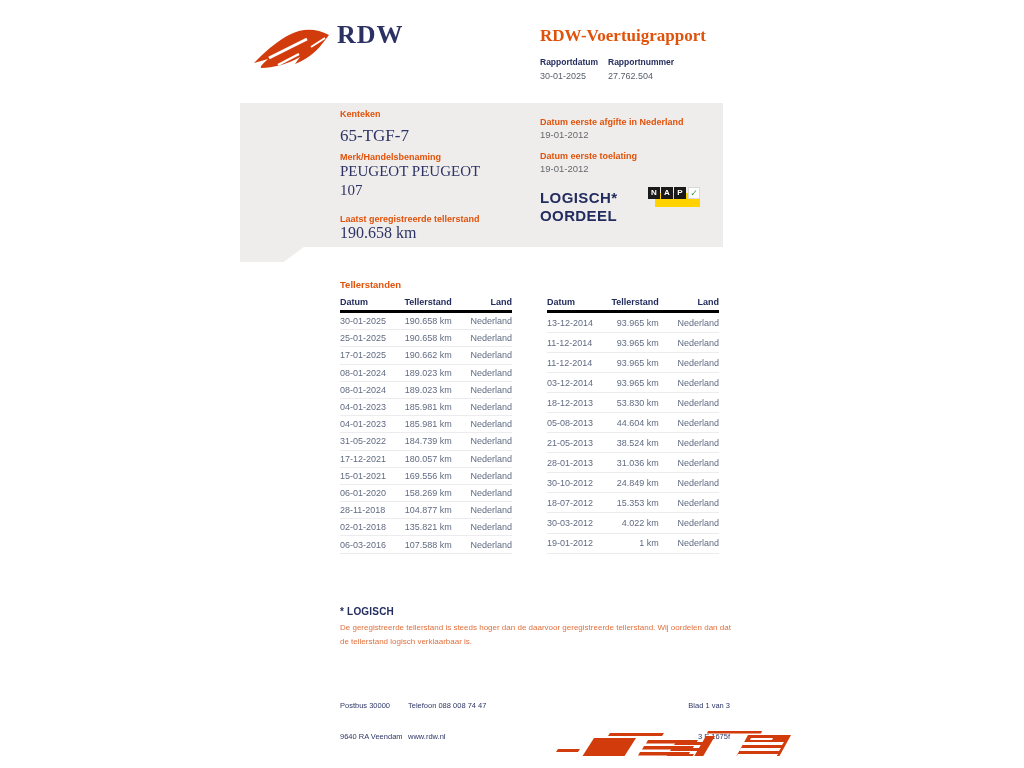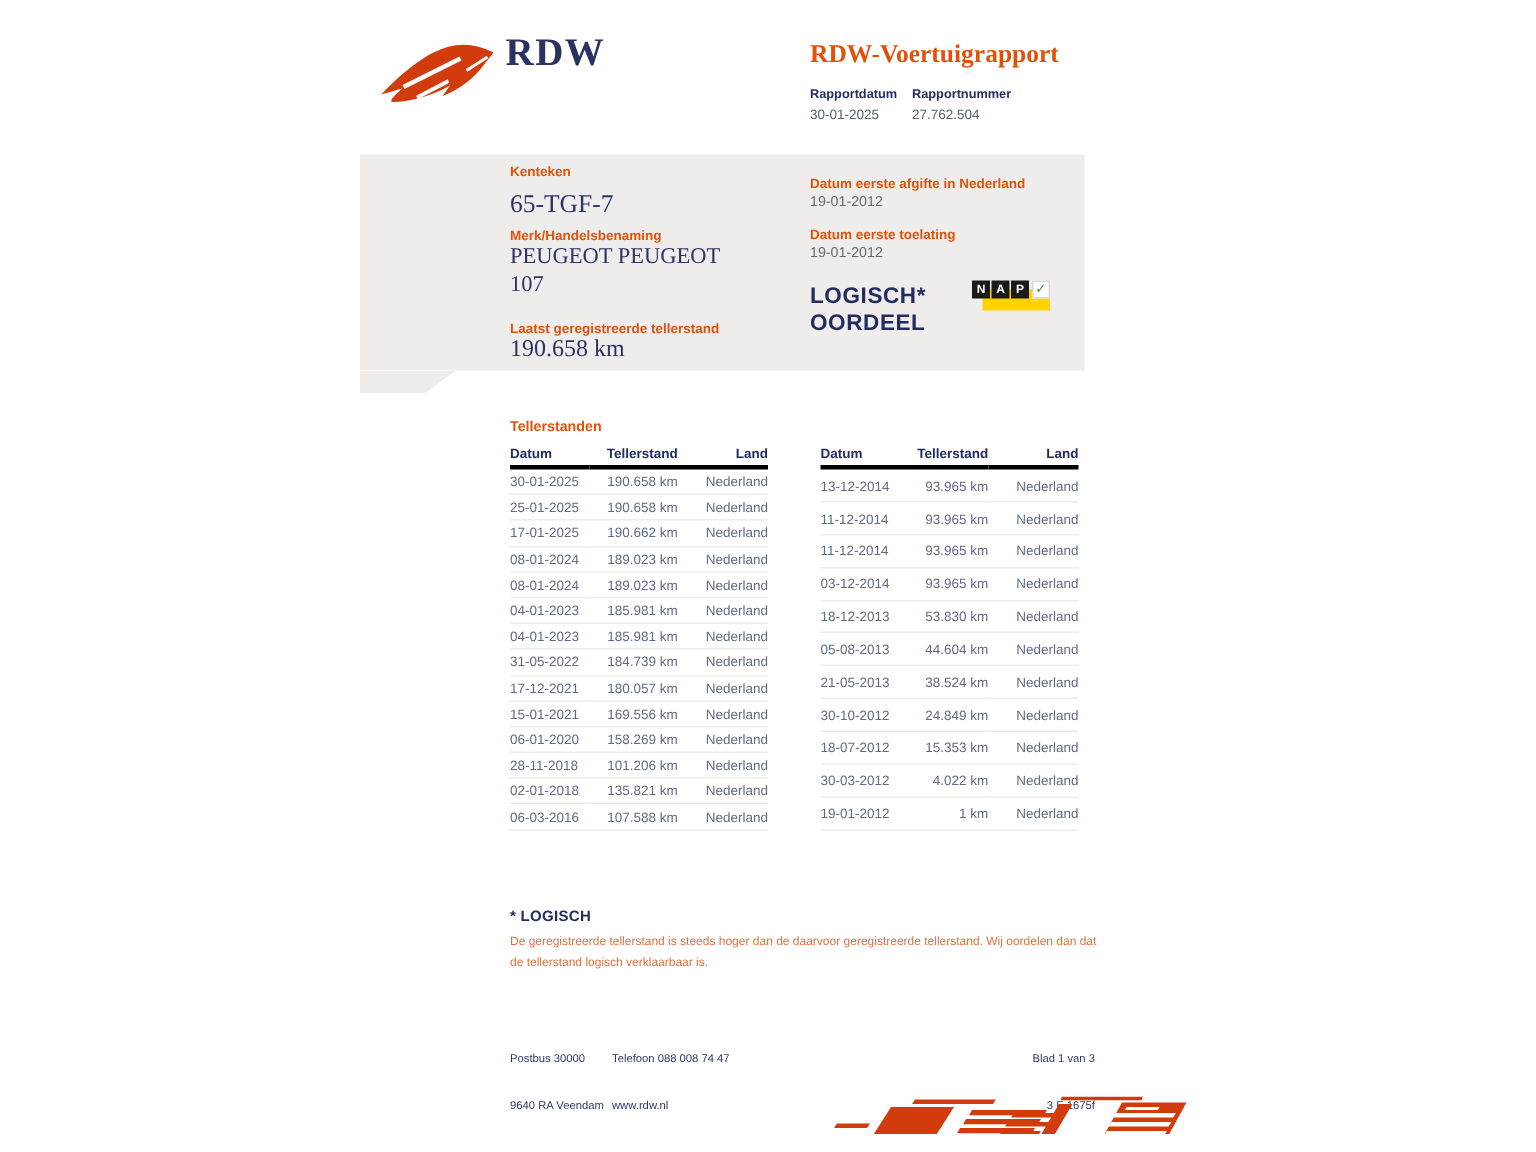--- a/index.html
+++ b/index.html
@@ -206,21 +206,21 @@
               <td class="c1">169.556 km</td>
               <td class="c2">Nederland</td>
             </tr>
             <tr>
               <td class="c0">06-01-2020</td>
               <td class="c1">158.269 km</td>
               <td class="c2">Nederland</td>
             </tr>
             <tr>
               <td class="c0">28-11-2018</td>
-              <td class="c1">101.206 km</td>
+              <td class="c1">104.877 km</td>
               <td class="c2">Nederland</td>
             </tr>
             <tr>
               <td class="c0">02-01-2018</td>
               <td class="c1">135.821 km</td>
               <td class="c2">Nederland</td>
             </tr>
             <tr>
               <td class="c0">06-03-2016</td>
               <td class="c1">107.588 km</td>
@@ -263,20 +263,25 @@
               <td class="c2">Nederland</td>
             </tr>
             <tr>
               <td class="c0">05-08-2013</td>
               <td class="c1">44.604 km</td>
               <td class="c2">Nederland</td>
             </tr>
             <tr>
               <td class="c0">21-05-2013</td>
               <td class="c1">38.524 km</td>
+              <td class="c2">Nederland</td>
+            </tr>
+            <tr>
+              <td class="c0">28-01-2013</td>
+              <td class="c1">31.036 km</td>
               <td class="c2">Nederland</td>
             </tr>
             <tr>
               <td class="c0">30-10-2012</td>
               <td class="c1">24.849 km</td>
               <td class="c2">Nederland</td>
             </tr>
             <tr>
               <td class="c0">18-07-2012</td>
               <td class="c1">15.353 km</td>

